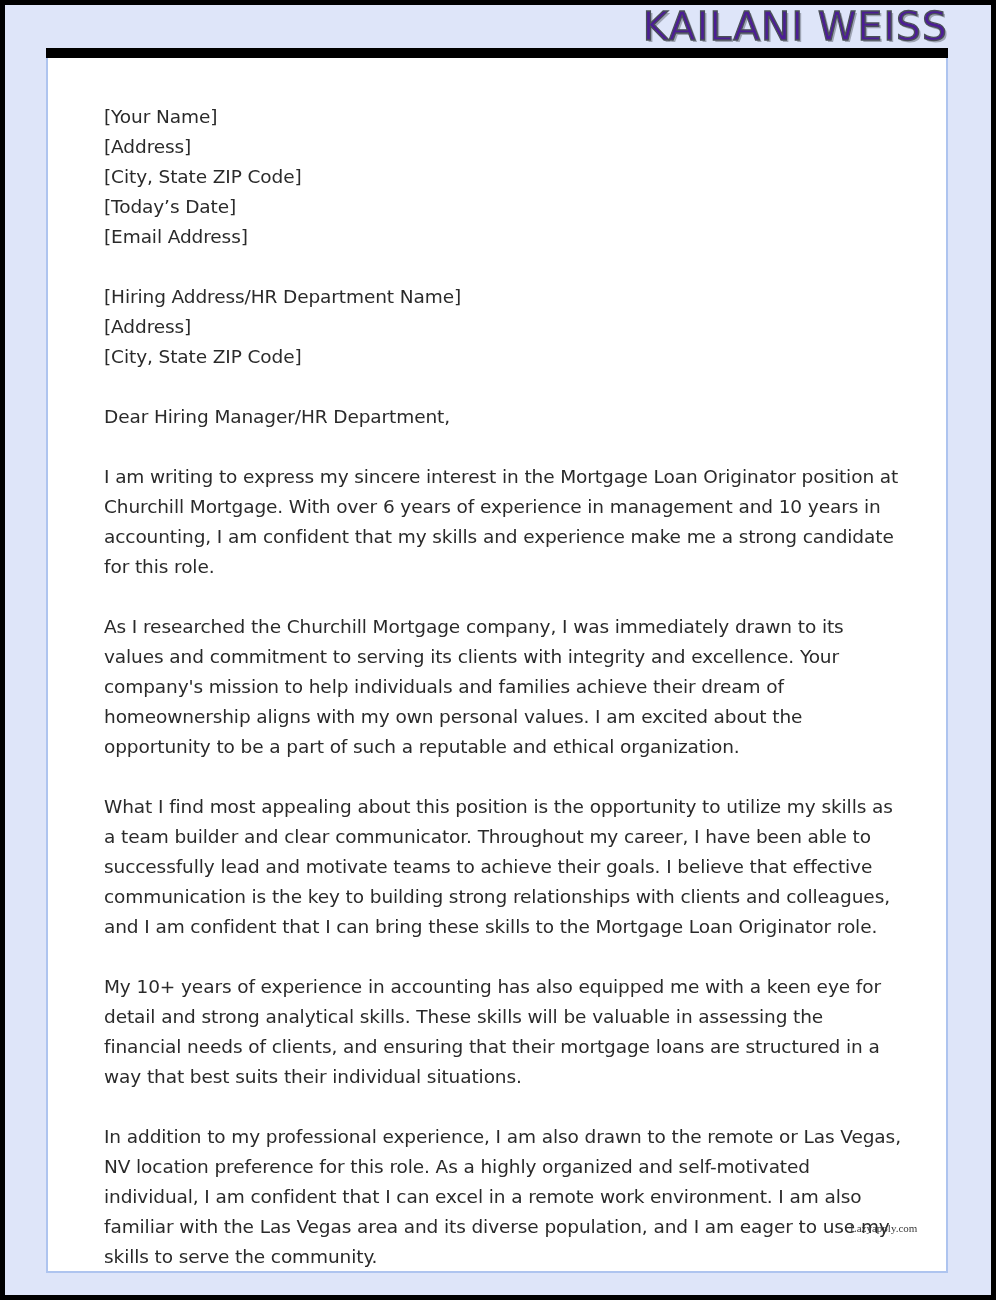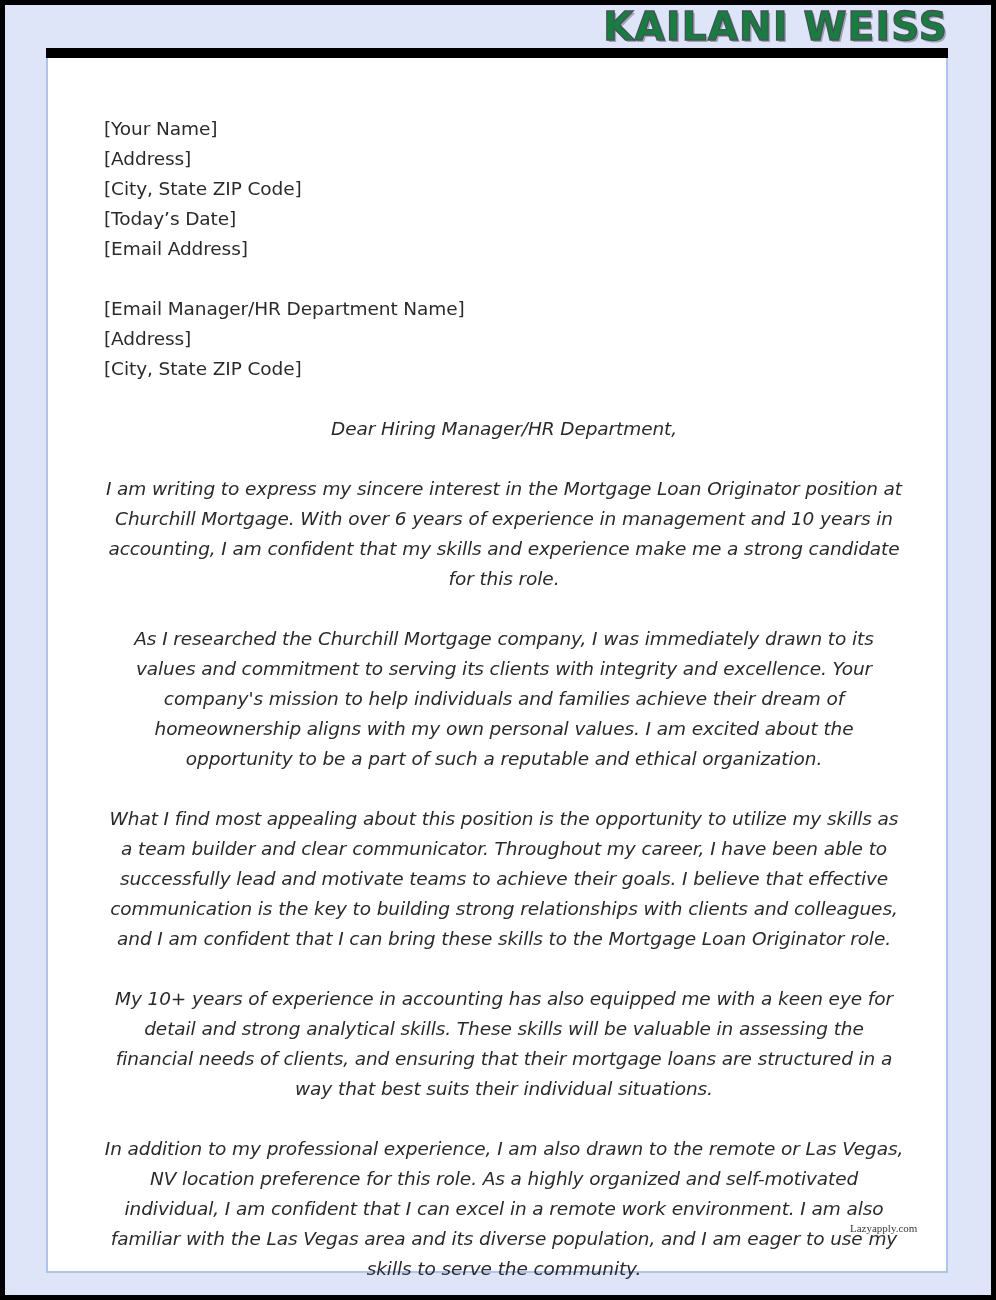--- a/index.html
+++ b/index.html
@@ -35,24 +35,24 @@
     height: 43px;
     display: flex;
     align-items: center;
     justify-content: flex-end;
     padding-right: 43px;
   }
 
   .header-name {
     font-family: "DejaVu Sans", sans-serif;
     font-size: 39px;
-    font-weight: 700;
+    font-weight: 400;
     letter-spacing: 1.2px;
     line-height: 1;
-    color: #15803d;
+    color: #4c1d95;
     -webkit-text-stroke: 1.3px #4a4f58;
     text-shadow: 2px 2px 0 rgba(70,75,85,0.42);
     white-space: nowrap;
     margin-left: 25px;
   }
 
   
   .top-rule {
     position: absolute;
     left: 41px;
@@ -81,24 +81,24 @@
     left: 99px;
     top: 97px;
     width: 800px;
     font-family: "DejaVu Sans", sans-serif;
     font-size: 18.5px;
     line-height: 30px;
     color: #2a2a2a;
     letter-spacing: -0.1px;
   }
 
-  .block { margin: 12px 0 30px 0; }
+  .block { margin: 0 0 30px 0; }
   .block:last-child { margin-bottom: 0; }
   .block .line { display: block; white-space: nowrap; }
-  .para { margin: 0 0 30px 0; text-align: center; font-style: italic; }
+  .para { margin: 0 0 30px 0; text-align: left; }
 
   
   .watermark {
     position: absolute;
     left: 845px;
     top: 1217px;
     font-family: Liberation Serif, serif;
     font-size: 11px;
     color: #3a3a3a;
     white-space: nowrap;
@@ -122,21 +122,21 @@
 
     <div class="block">
       <span class="line">[Your Name]</span>
       <span class="line">[Address]</span>
       <span class="line">[City, State ZIP Code]</span>
       <span class="line">[Today’s Date]</span>
       <span class="line">[Email Address]</span>
     </div>
 
     <div class="block">
-      <span class="line">[Email Manager/HR Department Name]</span>
+      <span class="line">[Hiring Address/HR Department Name]</span>
       <span class="line">[Address]</span>
       <span class="line">[City, State ZIP Code]</span>
     </div>
 
     <p class="para">Dear Hiring Manager/HR Department,</p>
 
     <p class="para">I am writing to express my sincere interest in the Mortgage Loan Originator position at Churchill Mortgage. With over 6 years of experience in management and 10 years in accounting, I am confident that my skills and experience make me a strong candidate for this role.</p>
     <p class="para">As I researched the Churchill Mortgage company, I was immediately drawn to its values and commitment to serving its clients with integrity and excellence. Your company's mission to help individuals and families achieve their dream of homeownership aligns with my own personal values. I am excited about the opportunity to be a part of such a reputable and ethical organization.</p>
     <p class="para">What I find most appealing about this position is the opportunity to utilize my skills as a team builder and clear communicator. Throughout my career, I have been able to successfully lead and motivate teams to achieve their goals. I believe that effective communication is the key to building strong relationships with clients and colleagues, and I am confident that I can bring these skills to the Mortgage Loan Originator role.</p>
     <p class="para">My 10+ years of experience in accounting has also equipped me with a keen eye for detail and strong analytical skills. These skills will be valuable in assessing the financial needs of clients, and ensuring that their mortgage loans are structured in a way that best suits their individual situations.</p>

